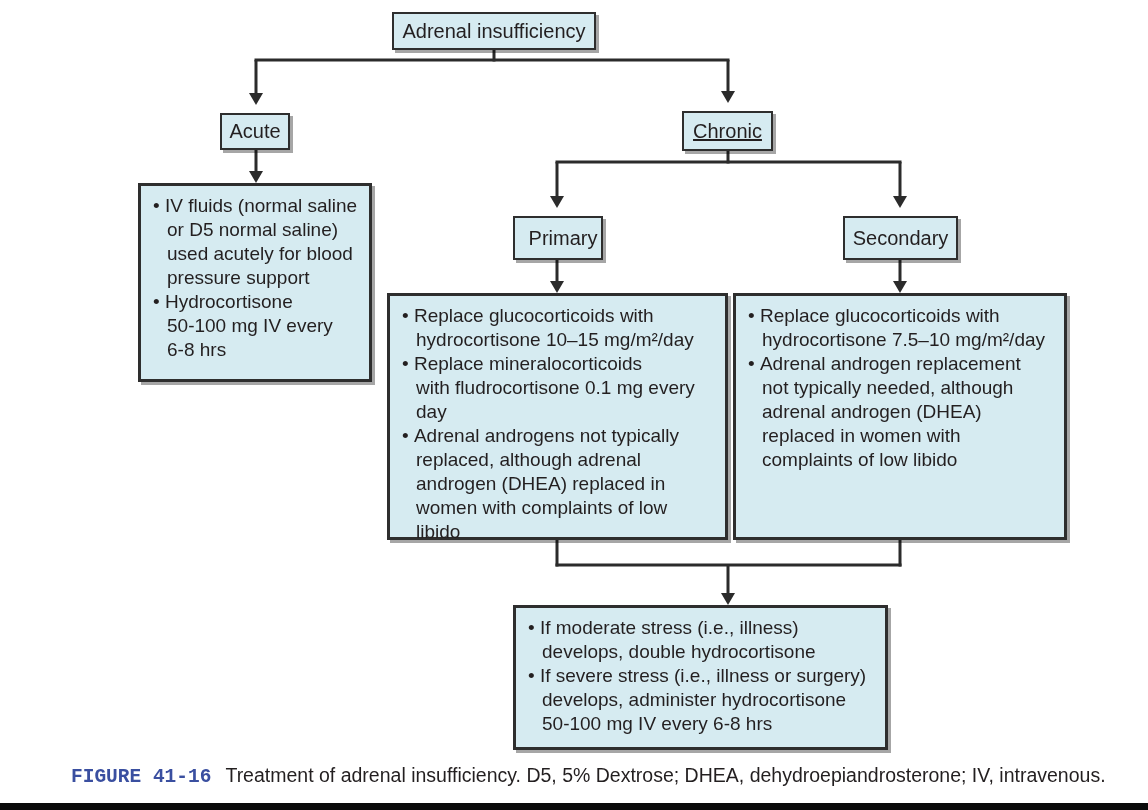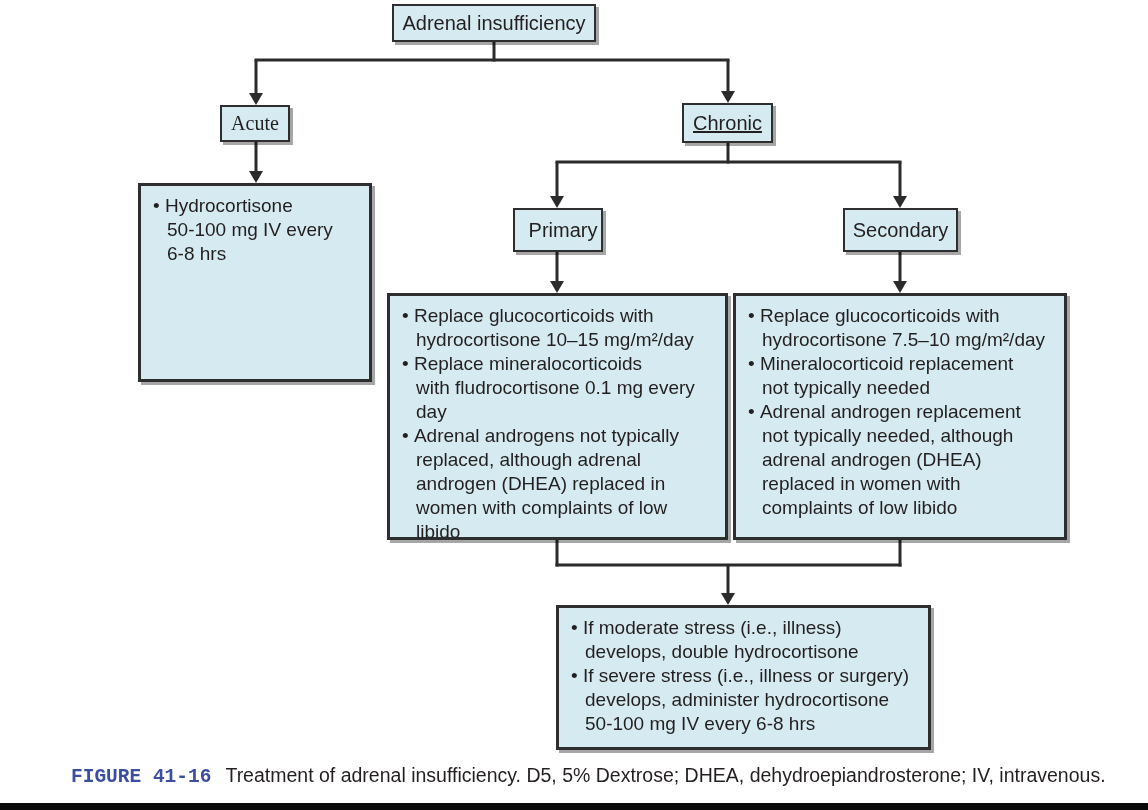--- a/index.html
+++ b/index.html
@@ -17,20 +17,21 @@
 
   .node{
     position:absolute;
     background:#d6ebf1;
     border:2px solid #2e2e2e;
     box-shadow:3px 3px 0 rgba(0,0,0,0.35);
     display:flex;align-items:center;justify-content:center;
     font-size:20px;
     box-sizing:border-box;
     text-align:center;
+    margin-top:8px;
   }
   .panel{
     position:absolute;
     background:#d6ebf1;
     border:3px solid #2e2e2e;
     box-shadow:3px 3px 0 rgba(0,0,0,0.35);
     box-sizing:border-box;
     padding:8px 8px 6px 12px;
     font-size:19px;
     line-height:24px;
@@ -96,67 +97,69 @@
     <line x1="900" y1="540" x2="900" y2="566.5"></line>
     <line x1="555.5" y1="565" x2="901.5" y2="565"></line>
     <line x1="728" y1="565" x2="728" y2="594"></line>
     <polygon points="721,593 735,593 728,605"></polygon>
   </svg>
 
   <div class="node" style="left:392px;top:4px;width:204px;height:38px;">
     <span>Adrenal insufficiency</span>
   </div>
 
-  <div class="node" style="left:220px;top:105px;width:70px;height:37px;font-family:Liberation Serif, serif;">
+  <div class="node" style="left:220px;top:105px;width:70px;height:37px;">
     <span>Acute</span>
   </div>
 
   <div class="node" style="left:682px;top:103px;width:91px;height:40px;text-decoration:underline;">
     <span>Chronic</span>
   </div>
 
   <div class="node" style="left:513px;top:208px;width:90px;height:44px;padding-left:10px;">
     <span>Primary</span>
   </div>
 
   <div class="node" style="left:843px;top:208px;width:115px;height:44px;">
     <span>Secondary</span>
   </div>
 
   <div class="panel" style="left:138px;top:183px;width:234px;height:199px;">
+    <div class="bullet">IV fluids (normal saline
+or D5 normal saline)
+used acutely for blood
+pressure support</div>
     <div class="bullet">Hydrocortisone
 50-100 mg IV every
 6-8 hrs</div>
   </div>
 
   <div class="panel" style="left:387px;top:293px;width:341px;height:247px;">
     <div class="bullet">Replace glucocorticoids with
 hydrocortisone 10–15 mg/m²/day</div>
     <div class="bullet">Replace mineralocorticoids
 with fludrocortisone 0.1 mg every day</div>
     <div class="bullet">Adrenal androgens not typically
 replaced, although adrenal
 androgen (DHEA) replaced in
 women with complaints of low
 libido</div>
   </div>
 
   <div class="panel" style="left:733px;top:293px;width:334px;height:247px;">
     <div class="bullet">Replace glucocorticoids with
 hydrocortisone 7.5–10 mg/m²/day</div>
-    <div class="bullet">Mineralocorticoid replacement
-not typically needed</div>
     <div class="bullet">Adrenal androgen replacement
 not typically needed, although
 adrenal androgen (DHEA)
 replaced in women with
 complaints of low libido</div>
   </div>
 
-  <div class="panel" style="left:556px;top:605px;width:375px;height:145px;">
+  <div class="panel" style="left:513px;top:605px;width:375px;height:145px;">
     <div class="bullet">If moderate stress (i.e., illness)
 develops, double hydrocortisone</div>
     <div class="bullet">If severe stress (i.e., illness or surgery)
 develops, administer hydrocortisone
 50-100 mg IV every 6-8 hrs</div>
   </div>
 
   <div class="caption">
     <span class="label">FIGURE 41-16</span><span>Treatment of adrenal insufficiency. D5, 5% Dextrose; DHEA, dehydroepiandrosterone; IV, intravenous.</span>
   </div>

